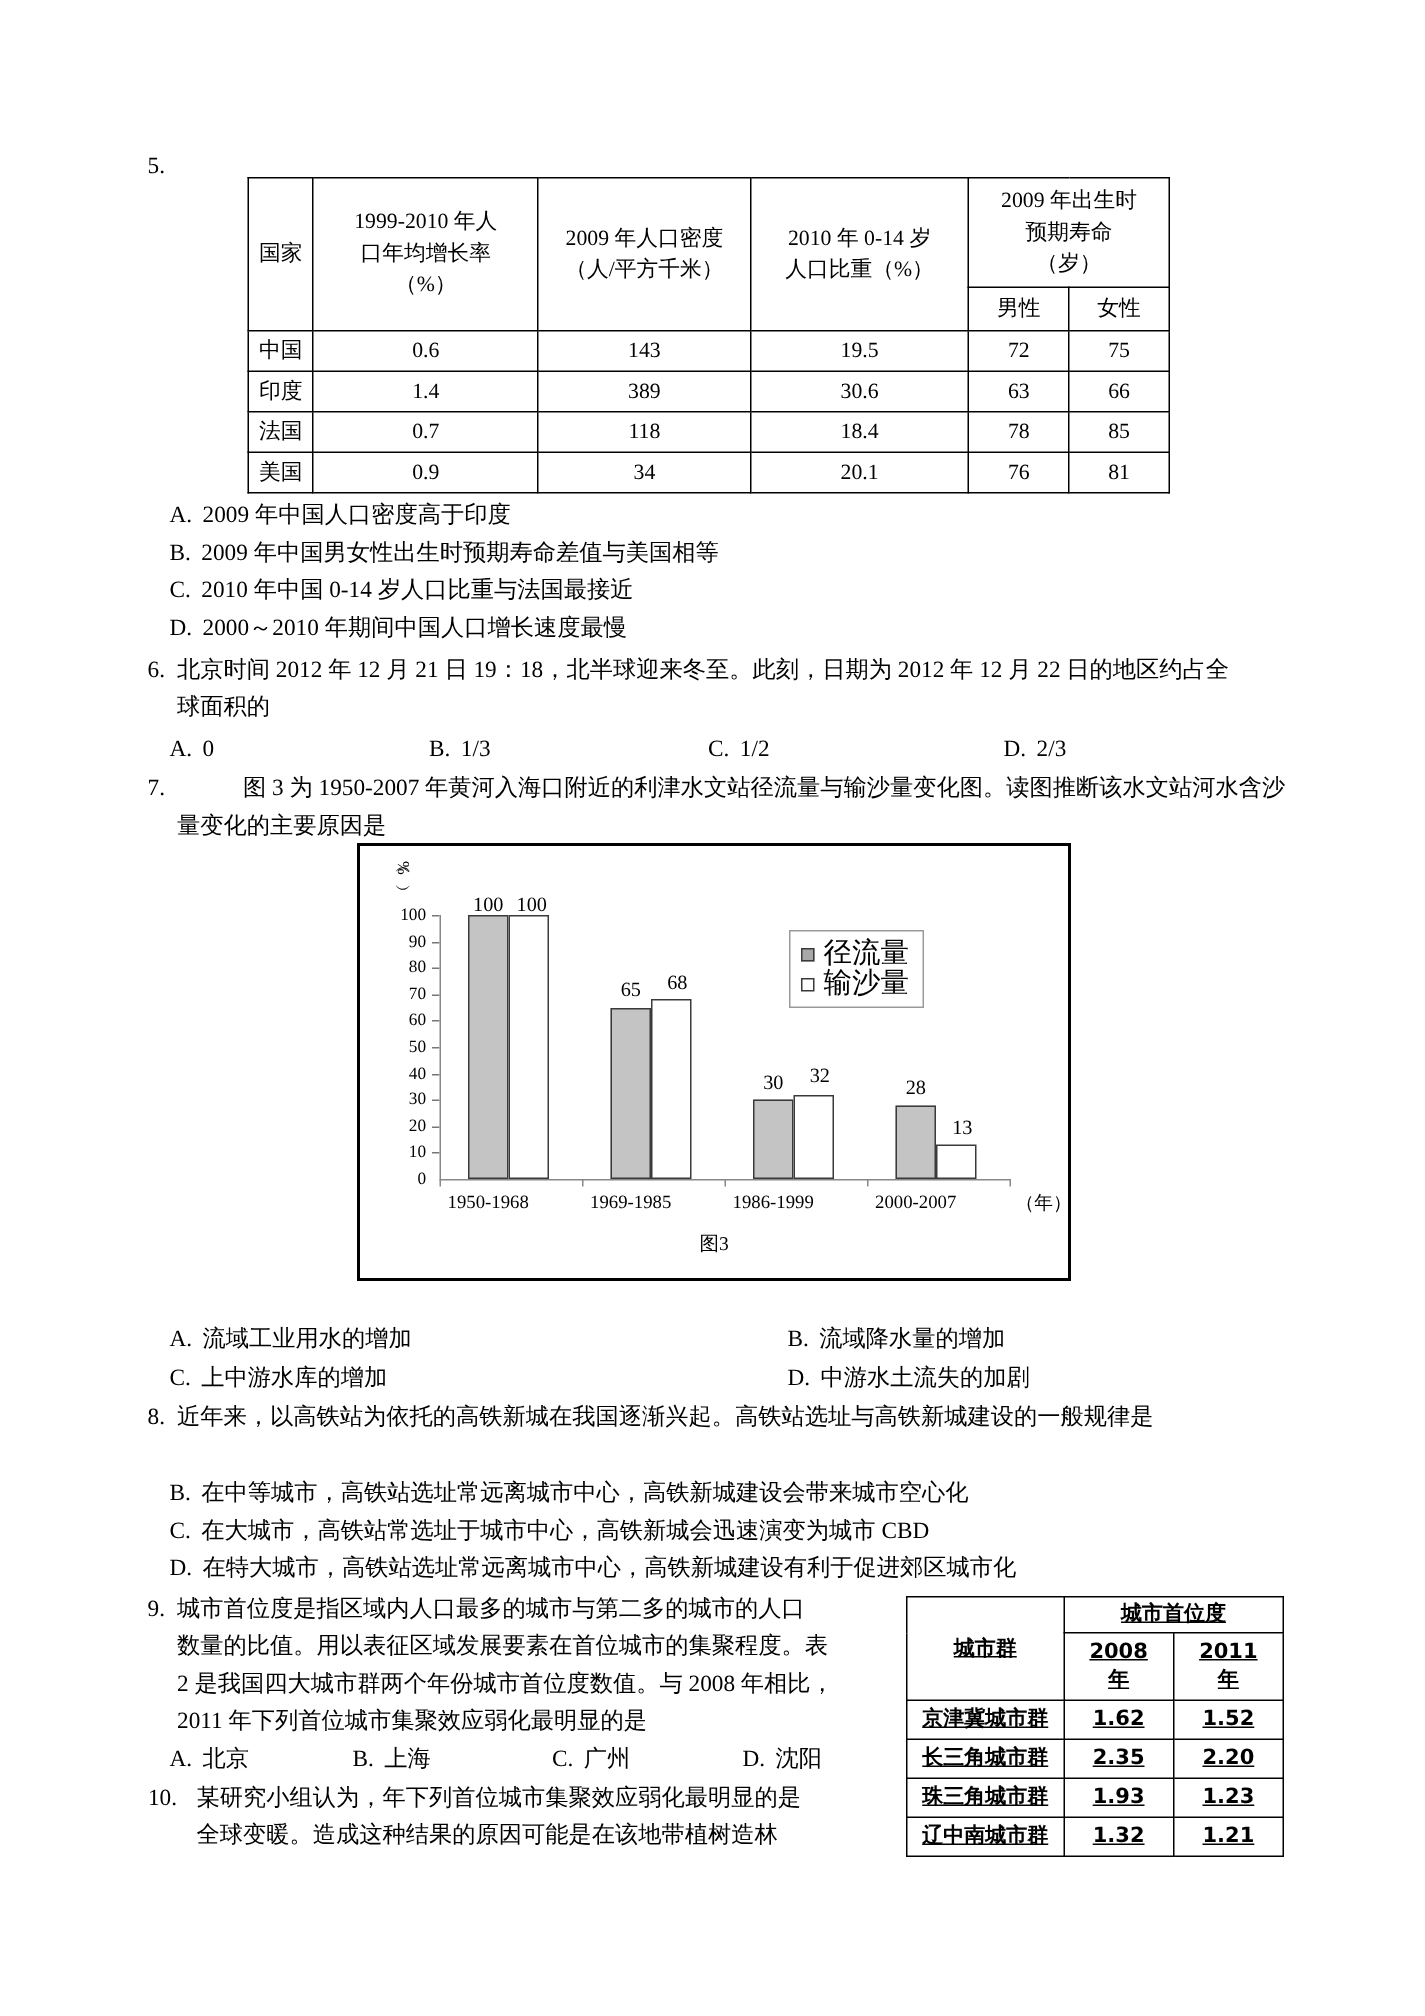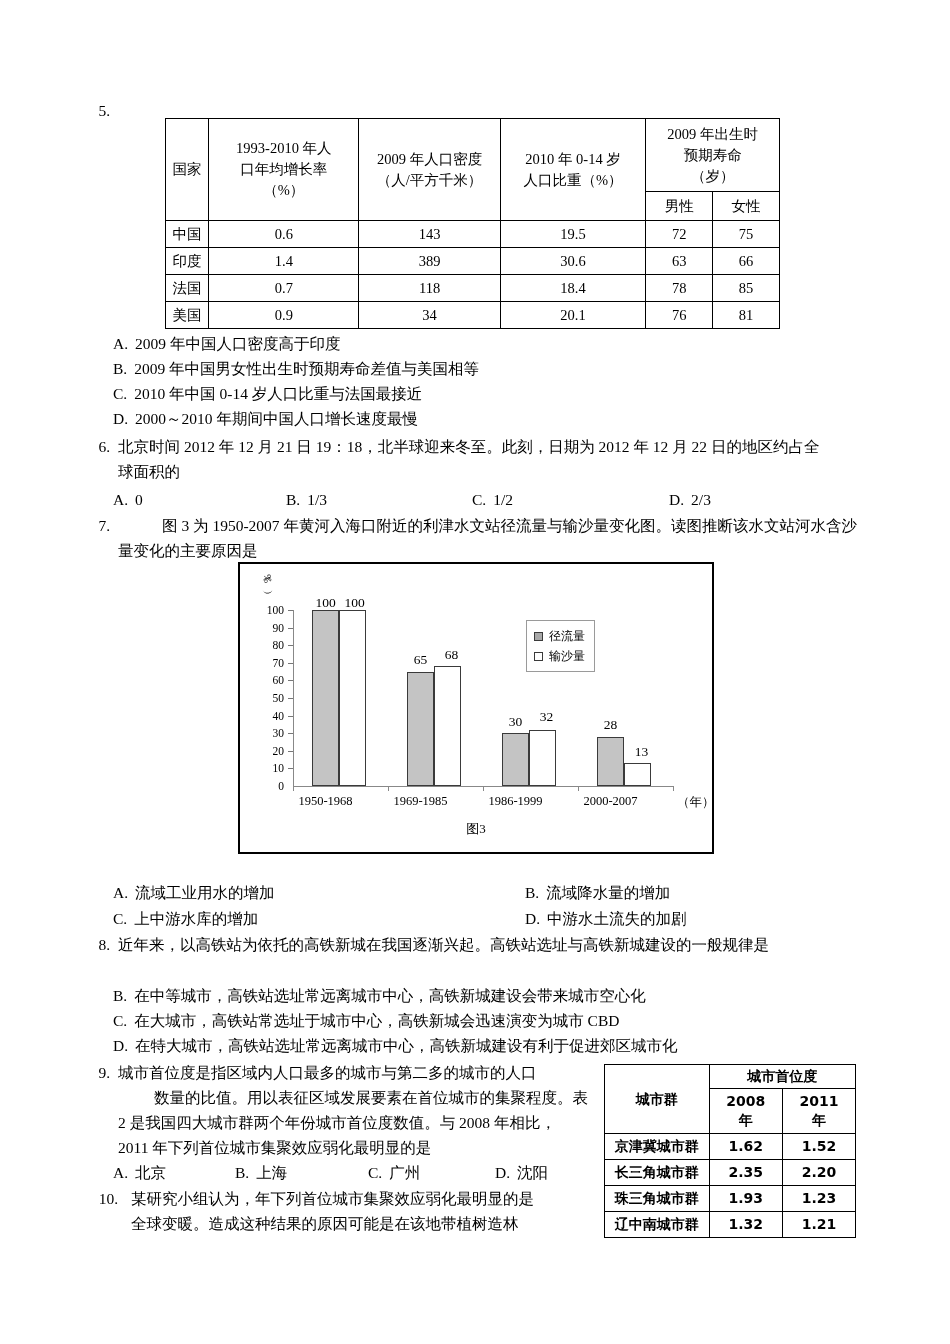--- a/index.html
+++ b/index.html
@@ -160,21 +160,21 @@
     font-size: 12.5px;
     white-space: nowrap;
   }
   .legend {
     position: absolute;
     left: 286px;
     top: 56px;
     border: 1px solid #9a9a9a;
     background: #fff;
     padding: 5px 9px 5px 7px;
-    font-size: 12px;
+    font-size: 19px;
     line-height: 20px;
   }
   .legend .row { display: flex; align-items: center; white-space: nowrap; }
   .swatch {
     display: inline-block;
     width: 9px; height: 9px;
     border: 1.3px solid #3a3a3a;
     margin-right: 6px;
     box-sizing: border-box;
   }
@@ -199,40 +199,41 @@
     font-family: "DejaVu Sans", "Liberation Sans", sans-serif;
     font-size: 14px;
     line-height: 19px;
   }
   .tbl2 td {
     border: 1px solid #000;
     text-align: center;
     vertical-align: middle;
     font-weight: bold;
     padding: 0 2px;
+    text-decoration: underline;
   }
   .tbl2 .c-group { width: 108px; }
   .tbl2 .c-yr    { width: 71px; }
   .tbl2 .h1 { height: 23px; }
   .tbl2 .h2 { height: 44px; }
   .tbl2 .dr td { height: 25px; }
 </style>
 </head>
 <body>
 
 <div class="page">
 
   <div class="qnum" style="left:88px; top:98px; width:22px;">5.</div>
 
   <table class="tbl1">
     <tbody>
         <tr>
       <td class="col-country hcell" rowspan="2">国家</td>
       <td class="col-growth hcell" rowspan="2">
-        <div>1993-2010 年人</div>
+        <div>1999-2010 年人</div>
         <div>口年均增长率</div>
         <div>（%）</div>
       </td>
       <td class="col-density hcell" rowspan="2">
         <div>2009 年人口密度</div>
         <div>（人/平方千米）</div>
       </td>
       <td class="col-child hcell" rowspan="2">
         <div>2010 年 0-14 岁</div>
         <div>人口比重（%）</div>
@@ -437,21 +438,21 @@
   </div>
   <div class="opt" style="left:113px; top:1008px;">
     <span class="optlab">C.</span><span>在大城市，高铁站常选址于城市中心，高铁新城会迅速演变为城市 CBD</span>
   </div>
   <div class="opt" style="left:113px; top:1033px;">
     <span class="optlab">D.</span><span>在特大城市，高铁站选址常远离城市中心，高铁新城建设有利于促进郊区城市化</span>
   </div>
 
   <div class="qnum" style="left:88px; top:1060px; width:22px;">9.</div>
   <div class="qbody" style="left:118px; top:1060px; width:480px;">城市首位度是指区域内人口最多的城市与第二多的城市的人口</div>
-  <div class="qbody" style="left:118px; top:1085px; width:480px;margin-left:36px;">数量的比值。用以表征区域发展要素在首位城市的集聚程度。表</div>
+  <div class="qbody" style="left:118px; top:1085px; width:480px;">数量的比值。用以表征区域发展要素在首位城市的集聚程度。表</div>
   <div class="qbody" style="left:118px; top:1110px; width:480px;">2 是我国四大城市群两个年份城市首位度数值。与 2008 年相比，</div>
   <div class="qbody" style="left:118px; top:1135px; width:480px;">2011 年下列首位城市集聚效应弱化最明显的是</div>
 
   <div class="opt" style="left:113px; top:1160px;">
     <span class="optlab">A.</span><span>北京</span>
   </div>
   <div class="opt" style="left:235px; top:1160px;">
     <span class="optlab">B.</span><span>上海</span>
   </div>
   <div class="opt" style="left:368px; top:1160px;">

